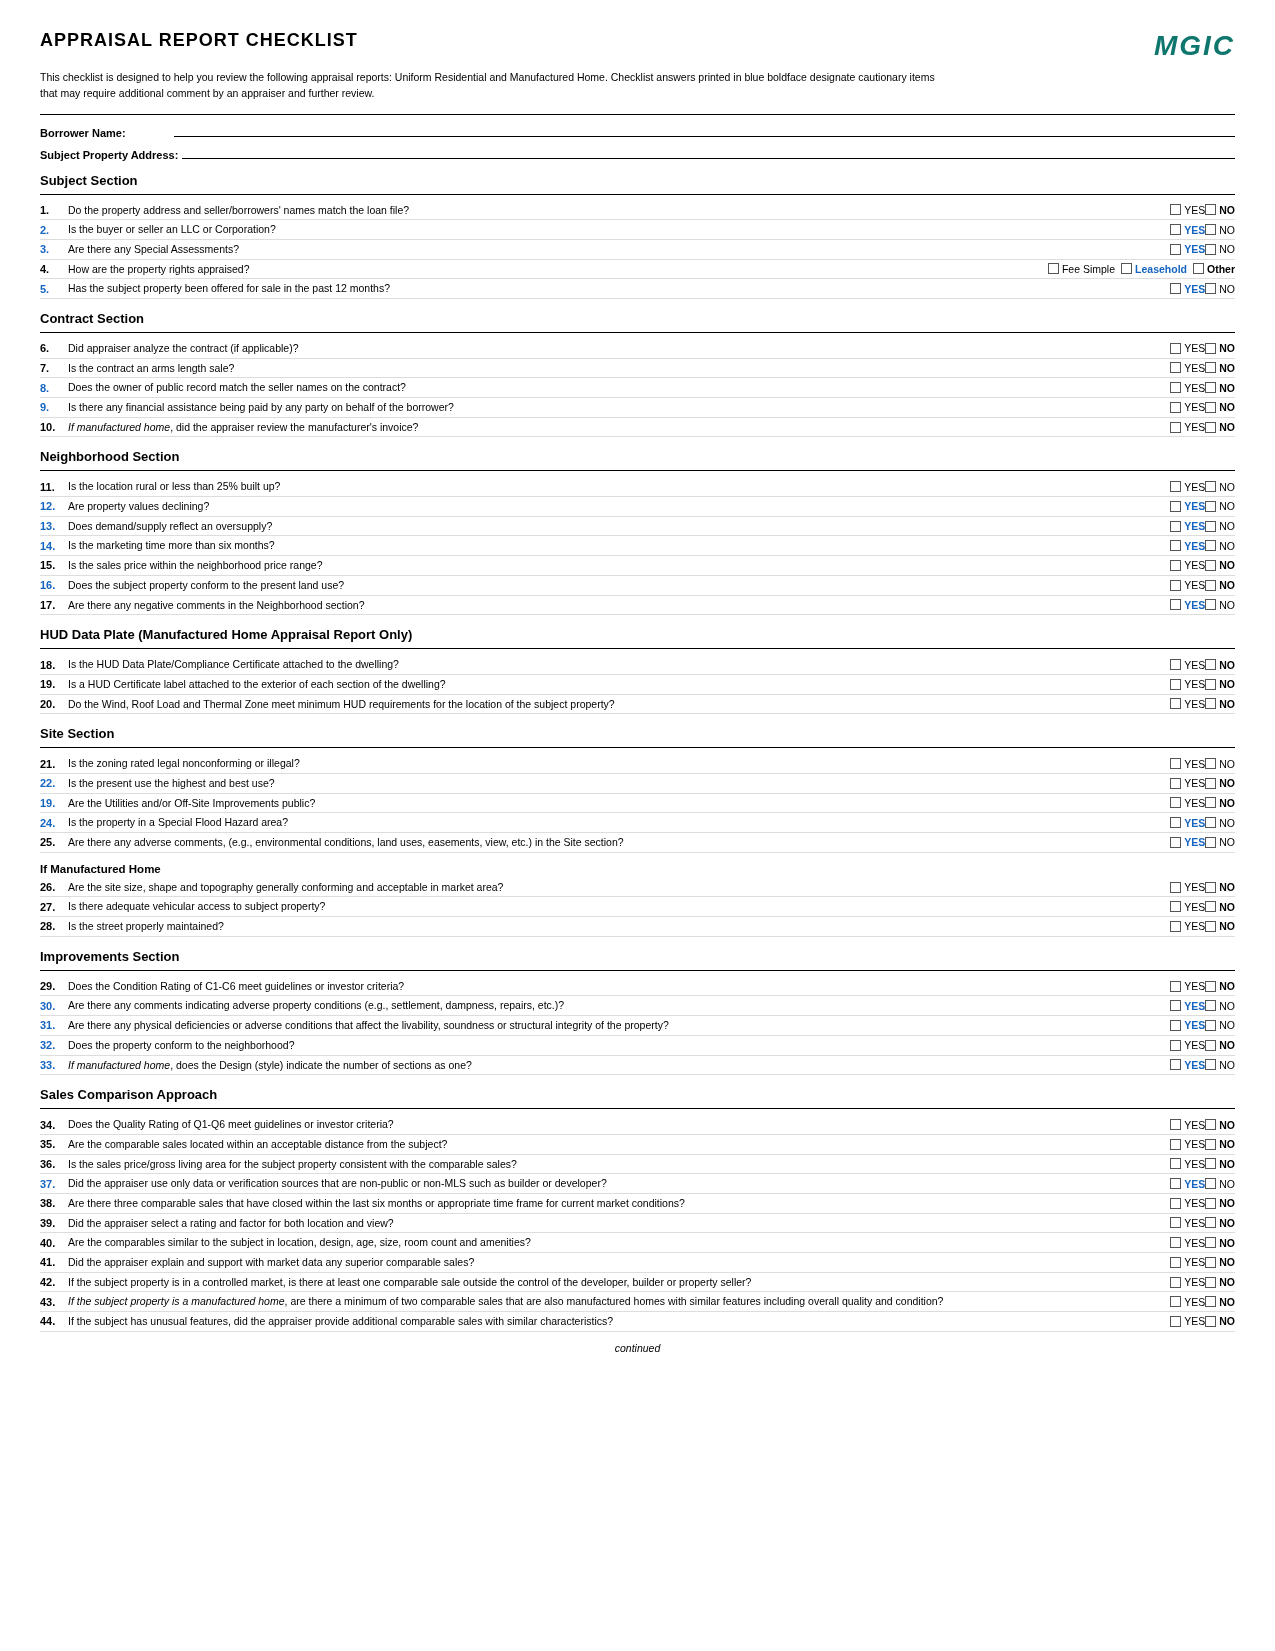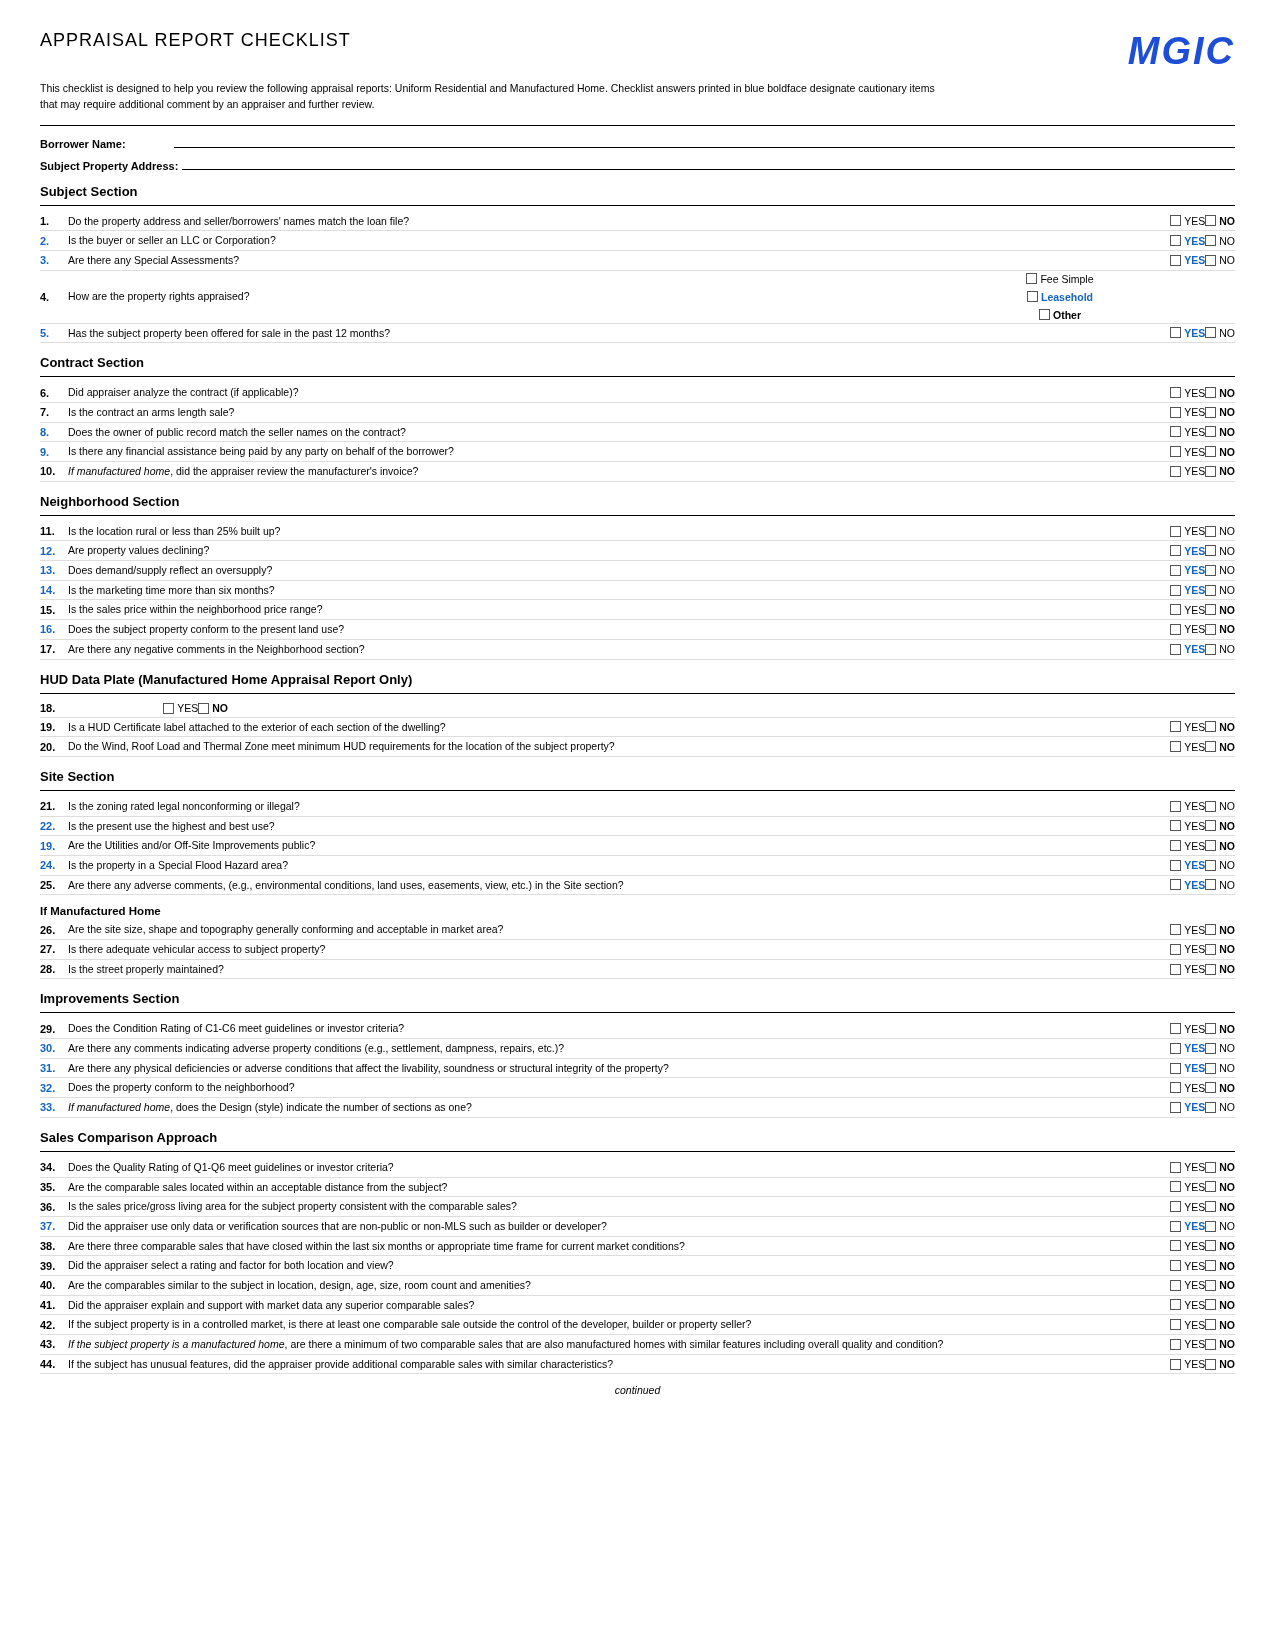--- a/index.html
+++ b/index.html
@@ -12,29 +12,29 @@
       padding: 30px 40px;
     }
     .header {
       display: flex;
       justify-content: space-between;
       align-items: flex-start;
       margin-bottom: 8px;
     }
     .title {
       font-size: 18px;
-      font-weight: normal;
+      font-weight: bold;
       letter-spacing: 1px;
     }
     .mgic-logo {
-      font-size: 38px;
+      font-size: 28px;
       font-weight: bold;
       font-style: italic;
       letter-spacing: 2px;
-      color: #1d4ed8;
+      color: #0f766e;
     }
     .description {
       font-size: 10.5px;
       line-height: 1.5;
       margin-bottom: 12px;
       max-width: 900px;
     }
     .field-row {
       display: flex;
       align-items: baseline;
@@ -107,21 +107,20 @@
       border: 1px solid #555;
       display: inline-block;
       flex-shrink: 0;
     }
     .row-options-wide {
       display: flex;
       align-items: center;
       gap: 6px;
       min-width: 350px;
       justify-content: flex-end;
-      flex-direction: column;
     }
     .continued {
       text-align: center;
       font-style: italic;
       font-size: 10.5px;
       margin-top: 10px;
     }
     hr.section-divider {
       border: none;
       border-top: 1px solid #000;
@@ -295,20 +294,21 @@
       <span class="row-text">Are there any negative comments in the Neighborhood section?</span>
       <div class="row-options">
         <label class="checkbox-label blue"><span class="chk"></span> YES</label>
         <label class="checkbox-label "><span class="chk"></span> NO</label>
       </div>
     </div>
     <div class="section-header">HUD Data Plate (Manufactured Home Appraisal Report Only)</div>
     <hr class="section-divider">
     <div class="checklist-row">
       <span class="row-num black">18.</span>
+      <span class="row-text">Is the HUD Data Plate/Compliance Certificate attached to the dwelling?</span>
       <div class="row-options">
         <label class="checkbox-label "><span class="chk"></span> YES</label>
         <label class="checkbox-label bold-black"><span class="chk"></span> NO</label>
       </div>
     </div>
     <div class="checklist-row">
       <span class="row-num black">19.</span>
       <span class="row-text">Is a HUD Certificate label attached to the exterior of each section of the dwelling?</span>
       <div class="row-options">
         <label class="checkbox-label "><span class="chk"></span> YES</label>

